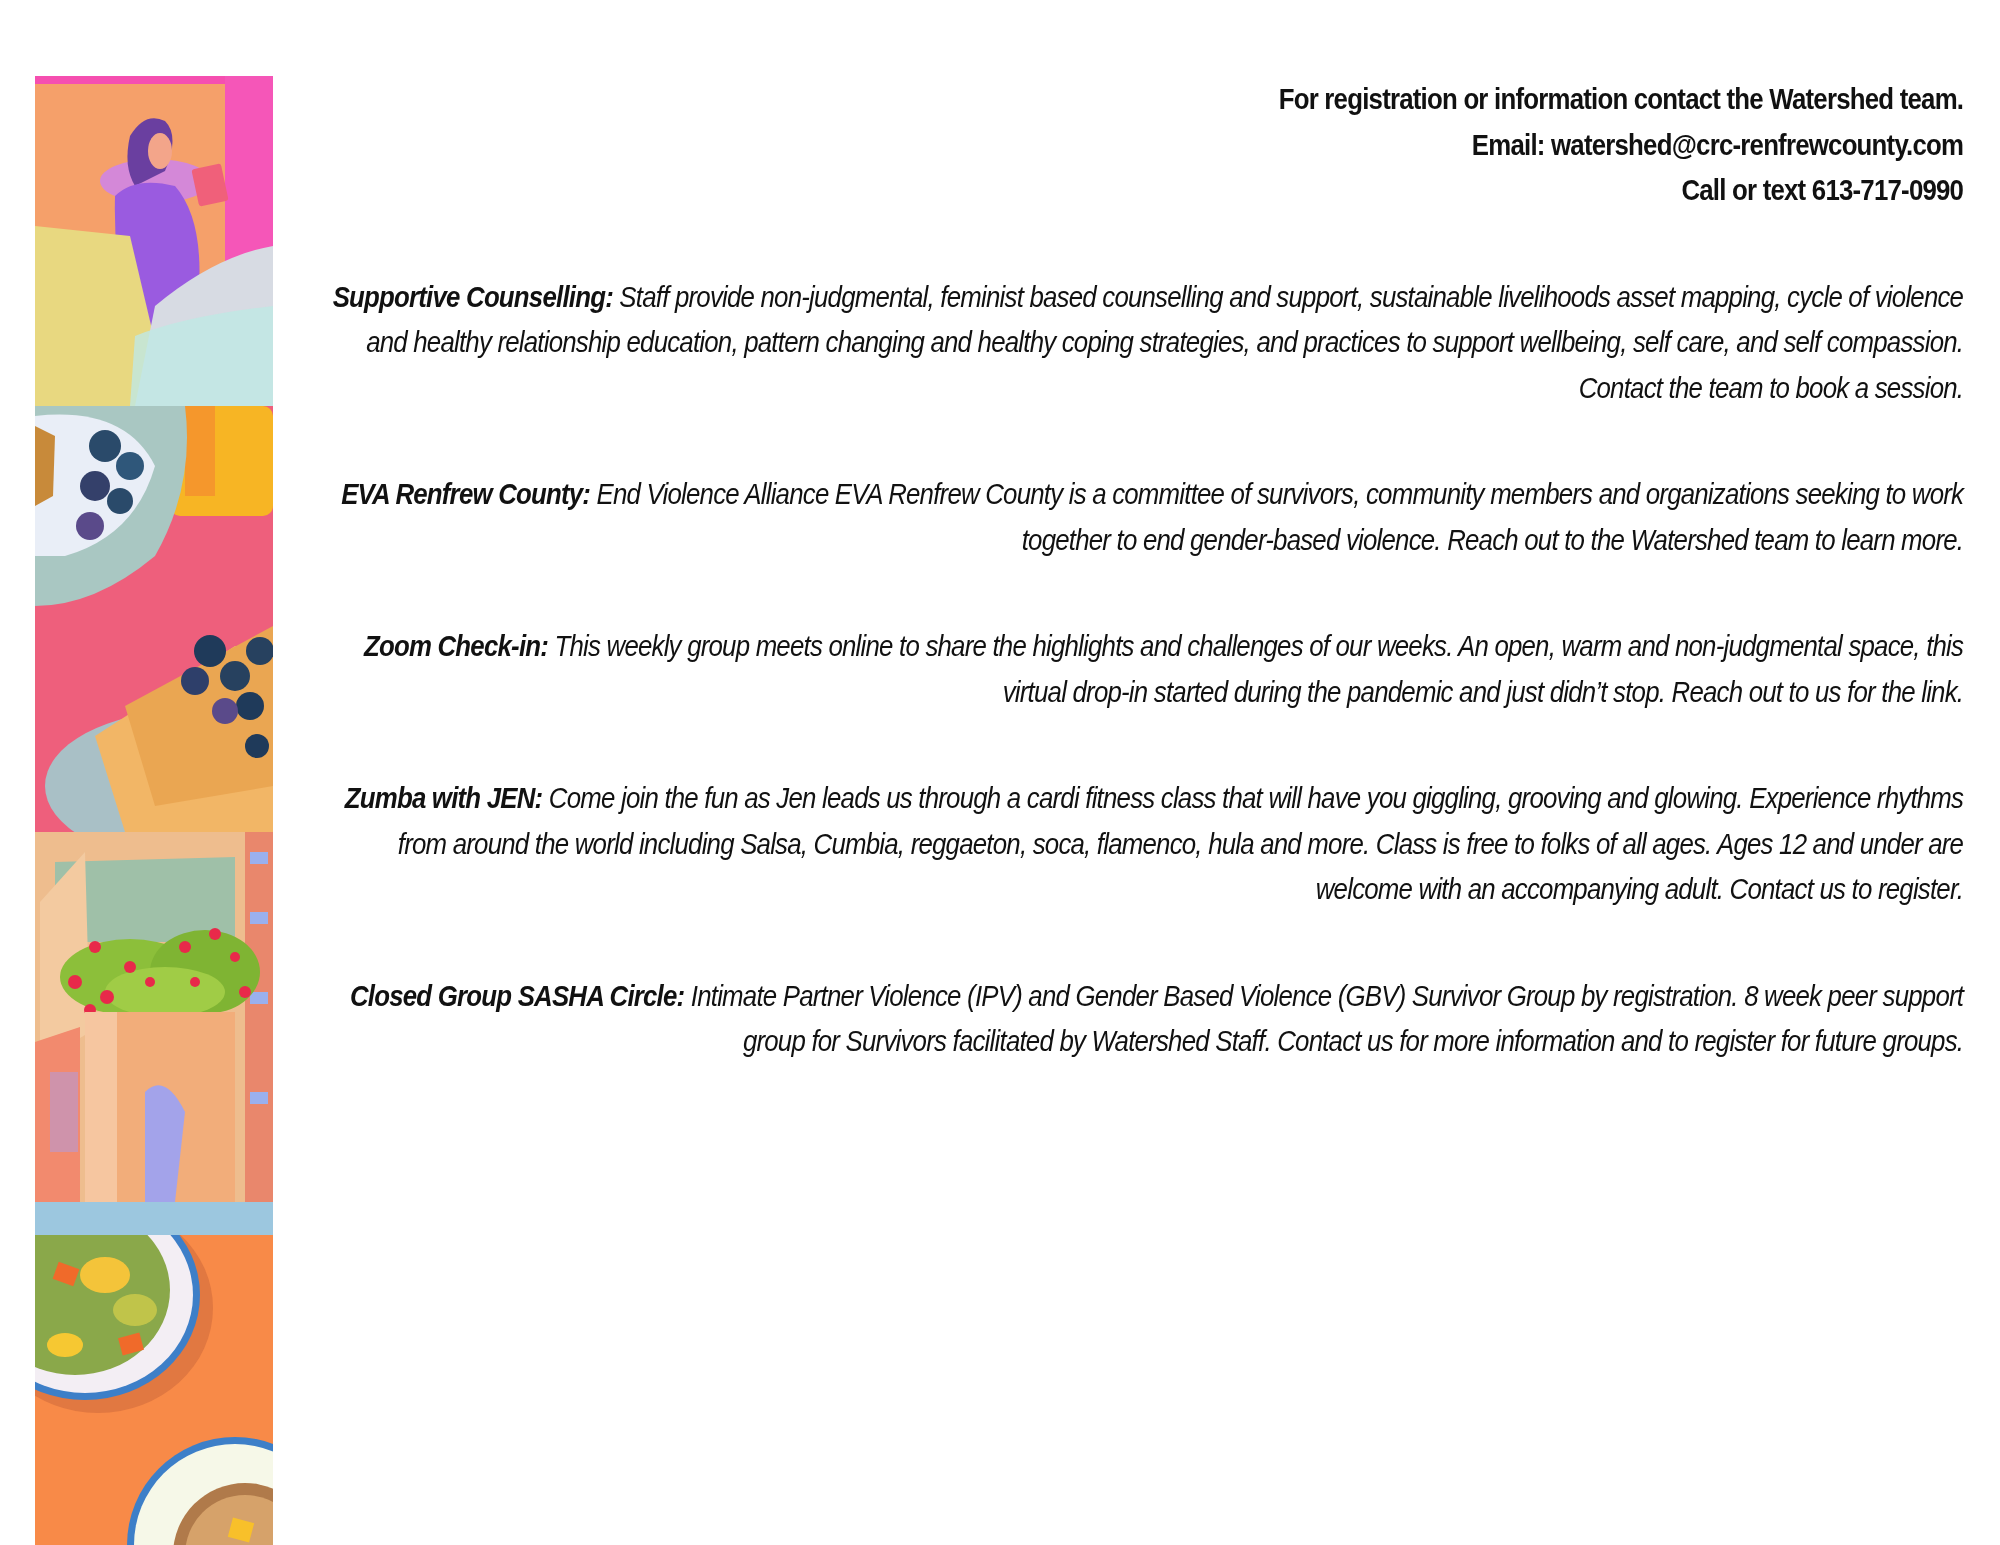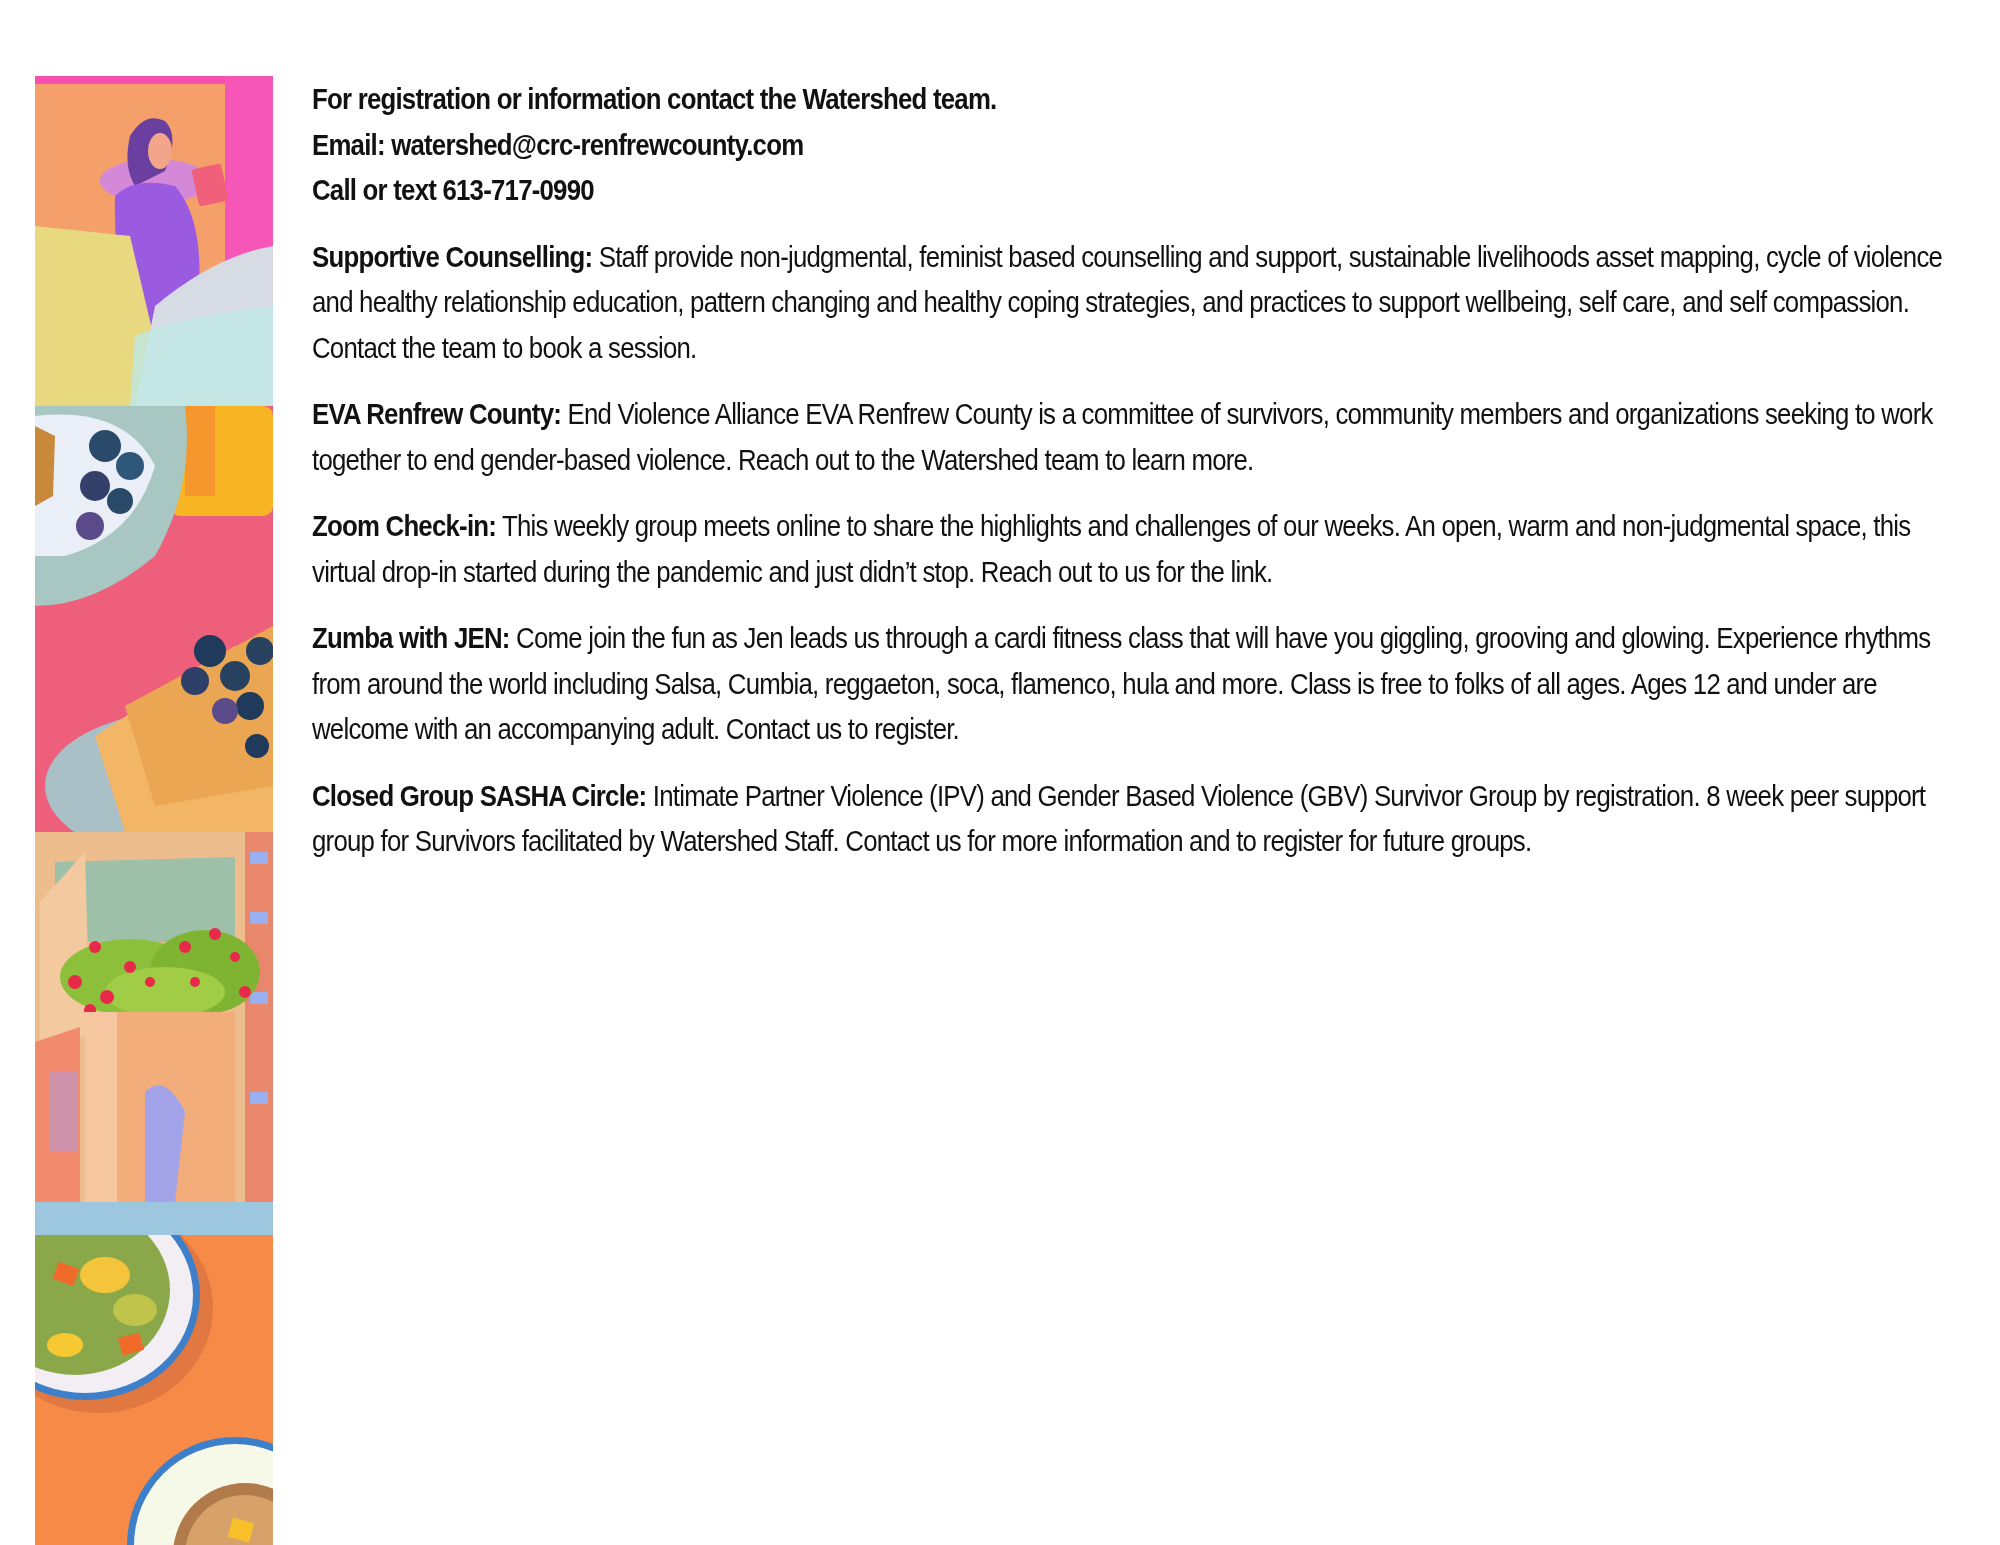--- a/index.html
+++ b/index.html
@@ -10,24 +10,24 @@
     .strip { position: absolute; left: 35px; top: 76px; width: 238px; height: 1469px; overflow: hidden; }
     .panel { position: absolute; left: 0; width: 238px; overflow: hidden; }
     .p1 { top: 0; height: 330px; background: #f5a06a; }
     .p2 { top: 330px; height: 426px; background: #ee5f7c; }
     .p3 { top: 756px; height: 403px; background: #eeb888; }
     .p4 { top: 1159px; height: 310px; background: #f88a48; }
     .panel svg { display: block; width: 238px; height: 100%; }
 
     
     .content { position: absolute; left: 312px; top: 76px; width: 1650px;
-      font-family: "Liberation Sans", "DejaVu Sans", sans-serif; }
+      font-family: "Liberation Sans", "DejaVu Sans", sans-serif; text-align: right; }
     .content p { font-size: 30px; line-height: 45.5px; letter-spacing: -0.9px; word-spacing: 0px; }
     .contact p { font-weight: bold; }
-    .section { margin-top: 21px; }
+    .section { margin-top: 61px; font-style: italic; }
     .section .lead { font-weight: bold; }
     .content p.wrap { transform: scaleX(0.86); transform-origin: left top; width: 1920px; }
   </style>
 </head>
 <body>
 
 <div class="strip">
 
   <div class="panel p1">
     <svg viewBox="0 0 238 330" preserveAspectRatio="none">

